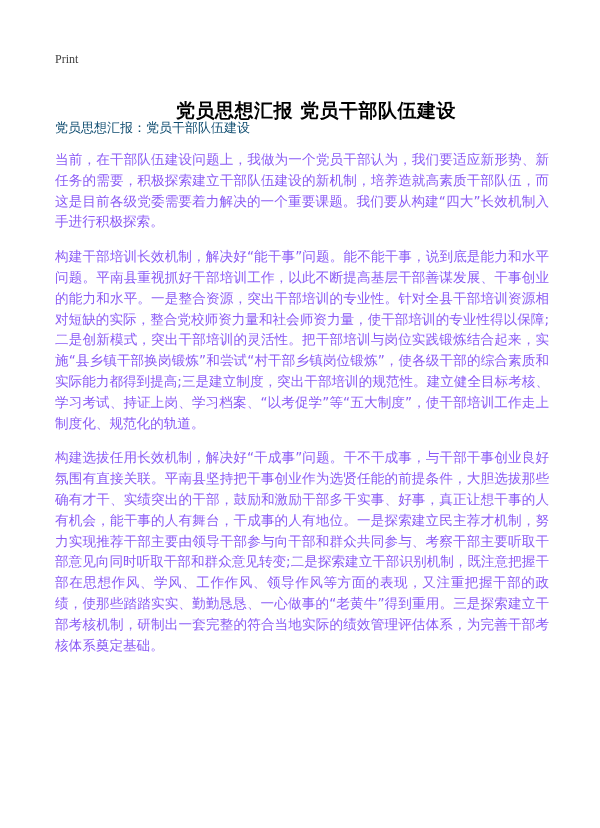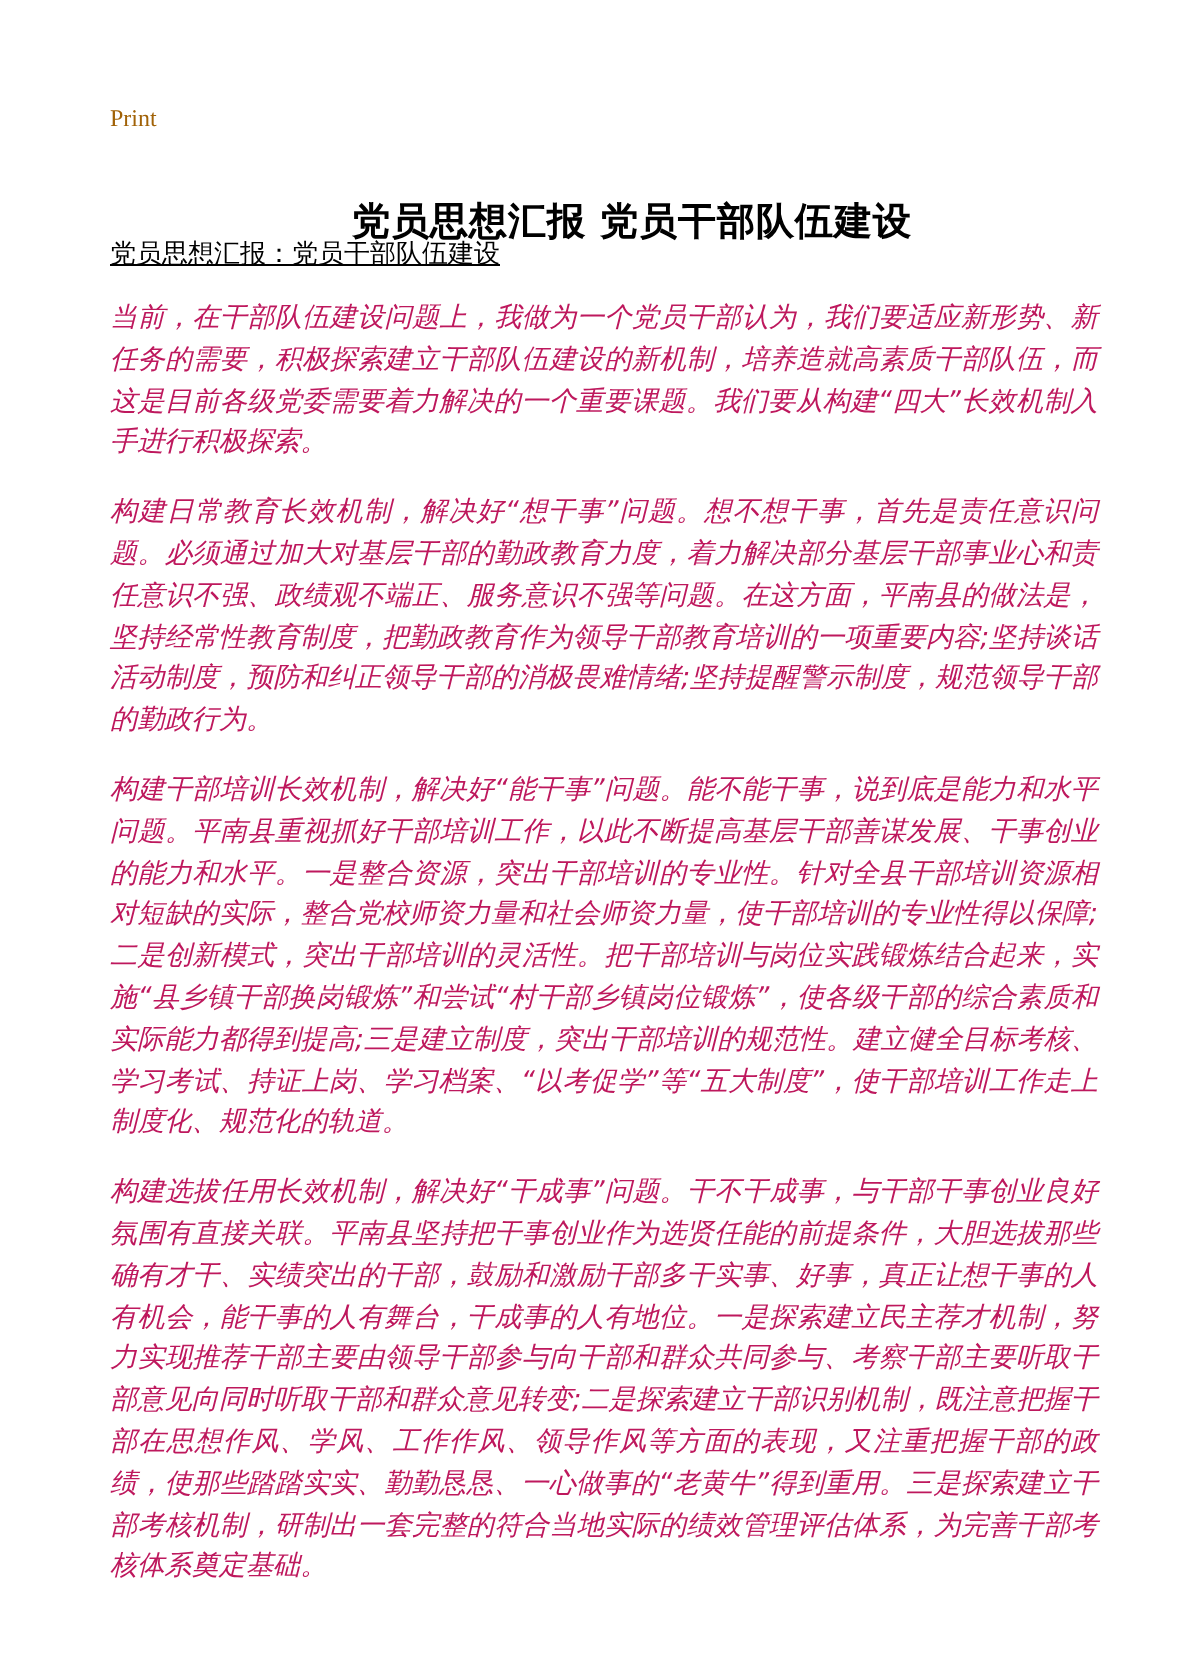--- a/index.html
+++ b/index.html
@@ -1,33 +1,32 @@
 <!DOCTYPE html>
 <html><head>
 <meta charset="utf-8">
 <style>
   html, body { margin: 0; padding: 0; background: #ffffff; }
   body { width: 600px; height: 828px; position: relative; overflow: hidden;
          font-family: "DejaVu Sans", "Liberation Sans", sans-serif; color: #111; }
   .print { position: absolute; left: 55px; top: 52px; font-family: "Liberation Serif", "DejaVu Serif", serif;
-           font-size: 12px; color: #a16207; }
+           font-size: 12px; color: #404040; }
   .title { position: absolute; left: 0; width: 600px; top: 82px; text-align: center;
            font-size: 19px; font-weight: bold; letter-spacing: 0.5px; color: #000; }
   .content { position: absolute; left: 55px; top: 118px; width: 494px; }
-  .subtitle { font-size: 13px; line-height: 20px; margin: 0 0 11px 0; color: #000000; text-decoration: underline; }
+  .subtitle { font-size: 13px; line-height: 20px; margin: 0 0 11px 0; color: #0c4a6e; }
   .greeting { font-size: 13.5px; line-height: 20px; margin: 0 0 11px 0; }
   .para { font-size: 13.6px; line-height: 20.8px; margin: 0 0 14px 0; text-align: justify;
-          word-break: break-all; color: #be185d; font-style: italic; }
+          word-break: break-all; color: #8b5cf6; }
 </style>
 </head>
 <body>
 
 <div class="print">Print</div>
 
 <h1 class="title" style="margin:16px;">党员思想汇报 党员干部队伍建设</h1>
 
 <div class="content">
   <p class="subtitle">党员思想汇报：党员干部队伍建设</p>
   <p class="para">当前，在干部队伍建设问题上，我做为一个党员干部认为，我们要适应新形势、新任务的需要，积极探索建立干部队伍建设的新机制，培养造就高素质干部队伍，而这是目前各级党委需要着力解决的一个重要课题。我们要从构建“四大”长效机制入手进行积极探索。</p>
-  <p class="para">构建日常教育长效机制，解决好“想干事”问题。想不想干事，首先是责任意识问题。必须通过加大对基层干部的勤政教育力度，着力解决部分基层干部事业心和责任意识不强、政绩观不端正、服务意识不强等问题。在这方面，平南县的做法是，坚持经常性教育制度，把勤政教育作为领导干部教育培训的一项重要内容;坚持谈话活动制度，预防和纠正领导干部的消极畏难情绪;坚持提醒警示制度，规范领导干部的勤政行为。</p>
   <p class="para">构建干部培训长效机制，解决好“能干事”问题。能不能干事，说到底是能力和水平问题。平南县重视抓好干部培训工作，以此不断提高基层干部善谋发展、干事创业的能力和水平。一是整合资源，突出干部培训的专业性。针对全县干部培训资源相对短缺的实际，整合党校师资力量和社会师资力量，使干部培训的专业性得以保障;二是创新模式，突出干部培训的灵活性。把干部培训与岗位实践锻炼结合起来，实施“县乡镇干部换岗锻炼”和尝试“村干部乡镇岗位锻炼”，使各级干部的综合素质和实际能力都得到提高;三是建立制度，突出干部培训的规范性。建立健全目标考核、学习考试、持证上岗、学习档案、“以考促学”等“五大制度”，使干部培训工作走上制度化、规范化的轨道。</p>
   <p class="para">构建选拔任用长效机制，解决好“干成事”问题。干不干成事，与干部干事创业良好氛围有直接关联。平南县坚持把干事创业作为选贤任能的前提条件，大胆选拔那些确有才干、实绩突出的干部，鼓励和激励干部多干实事、好事，真正让想干事的人有机会，能干事的人有舞台，干成事的人有地位。一是探索建立民主荐才机制，努力实现推荐干部主要由领导干部参与向干部和群众共同参与、考察干部主要听取干部意见向同时听取干部和群众意见转变;二是探索建立干部识别机制，既注意把握干部在思想作风、学风、工作作风、领导作风等方面的表现，又注重把握干部的政绩，使那些踏踏实实、勤勤恳恳、一心做事的“老黄牛”得到重用。三是探索建立干部考核机制，研制出一套完整的符合当地实际的绩效管理评估体系，为完善干部考核体系奠定基础。</p>
 </div>
 
 </body></html>

